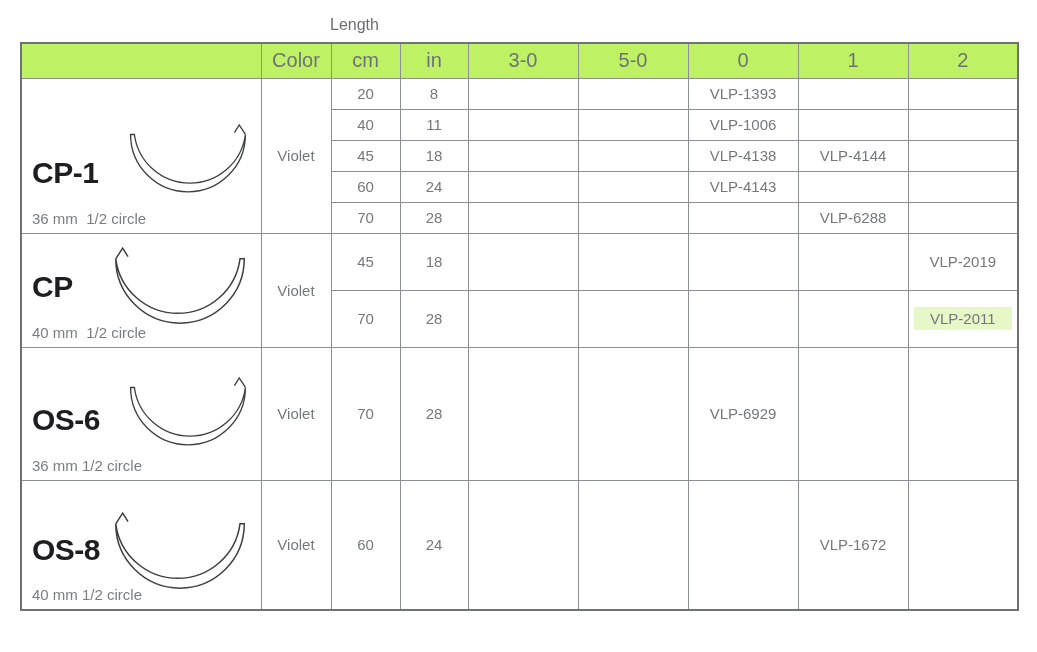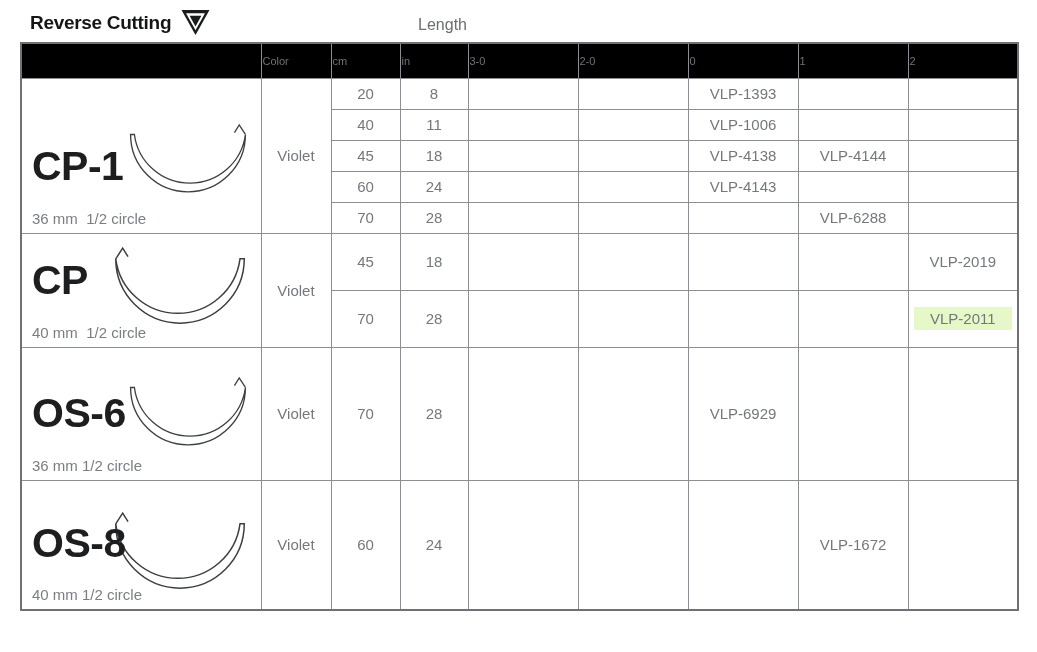--- a/index.html
+++ b/index.html
@@ -10,72 +10,64 @@
     overflow:hidden;
   }
   .page { position:relative; width:1037px; height:652px; }
 
   
   .topbar { position:absolute; top:9px; left:30px; display:flex; align-items:center; gap:9px; }
   .title { font-size:19px; font-weight:700; color:#151618; letter-spacing:-0.3px; }
   .tri-icon { display:block; width:31px; height:27px; }
   .length-label {
     position:absolute; top:16px; left:330px; width:137px;
-    text-align:right; font-size:16px; color:#6a6e73;
+    text-align:left; font-size:16px; color:#6a6e73;
   }
 
   
   table.spec {
     position:absolute; top:42px; left:20px;
     border-collapse:collapse; table-layout:fixed;
     border:2px solid #6e7175;
   }
   table.spec th, table.spec td { border:1px solid #8b8e92; }
   table.spec th {
-    background:#000000; color:#6e7277; font-weight:400;
-    font-size:11px; height:35px; text-align:left;
+    background:#bef264; color:#6e7277; font-weight:400;
+    font-size:20px; height:35px; text-align:center;
   }
   table.spec td {
     text-align:center; vertical-align:middle;
     color:#74787d; font-size:15px; background:#ffffff;
   }
   tbody.s0 td { height:31px; }
   tbody.s1 td { height:57px; }
   tbody.s2 td { height:133px; }
   tbody.s3 td { height:130px; }
 
   td.desc { position:relative; }
   .needle { position:absolute; right:6px; }
   tbody.s0 .needle { width:134px; top:44px; }
   tbody.s1 .needle { width:150px; top:12px; transform:scaleX(-1); }
   tbody.s2 .needle { width:134px; top:28px; }
   tbody.s3 .needle { width:150px; top:30px; transform:scaleX(-1); }
 
   .lbl { position:absolute; left:10px; bottom:6px; text-align:left; }
   .lbl .code {
-    font-size:41px; font-weight:800; color:#1d1e20;
+    font-size:30px; font-weight:800; color:#1d1e20;
     line-height:1.05; letter-spacing:-0.5px;
   }
   .lbl .spec-txt { font-size:15px; color:#7a7e83; margin-top:21px; white-space:pre; }
 
   .hl { padding:3px 16px; }
 </style>
 </head>
 <body>
 
 <div class="page">
 
-  <div class="topbar">
-    <span class="title">Reverse Cutting</span>
-    <svg class="tri-icon" viewBox="0 0 31 27" xmlns="http://www.w3.org/2000/svg">
-      <polygon points="1.5,1 29.5,1 15.5,26" fill="#1a1b1d"></polygon>
-      <polygon points="6,4.2 25,4.2 15.5,21.2" fill="#ffffff"></polygon>
-      <polygon points="9.6,6.8 21.4,6.8 15.5,17.4" fill="#1a1b1d"></polygon>
-    </svg>
-  </div>
 
   <div class="length-label">Length</div>
 
   <table class="spec" id="spec-table">
     <colgroup>
       <col style="width:240px">
         <col style="width:70px">
         <col style="width:69px">
         <col style="width:68px">
       <col style="width:110px">
@@ -84,21 +76,21 @@
         <col style="width:110px">
         <col style="width:110px">
     </colgroup>
     <thead>
       <tr>
         <th></th>
         <th>Color</th>
         <th>cm</th>
         <th>in</th>
         <th>3-0</th>
-        <th>2-0</th>
+        <th>5-0</th>
         <th>0</th>
         <th>1</th>
         <th>2</th>
       </tr>
     </thead>
   <tbody class="s0">
         <tr>
           <td class="desc" rowspan="5">
             <svg class="needle" viewBox="0 0 140 78" xmlns="http://www.w3.org/2000/svg">
     <path d="M10 12 A60 60 0 0 0 130 12 A58.5 58.5 0 0 1 14 12 Z" fill="#ffffff" stroke="#3d4043" stroke-width="1.4"></path>

